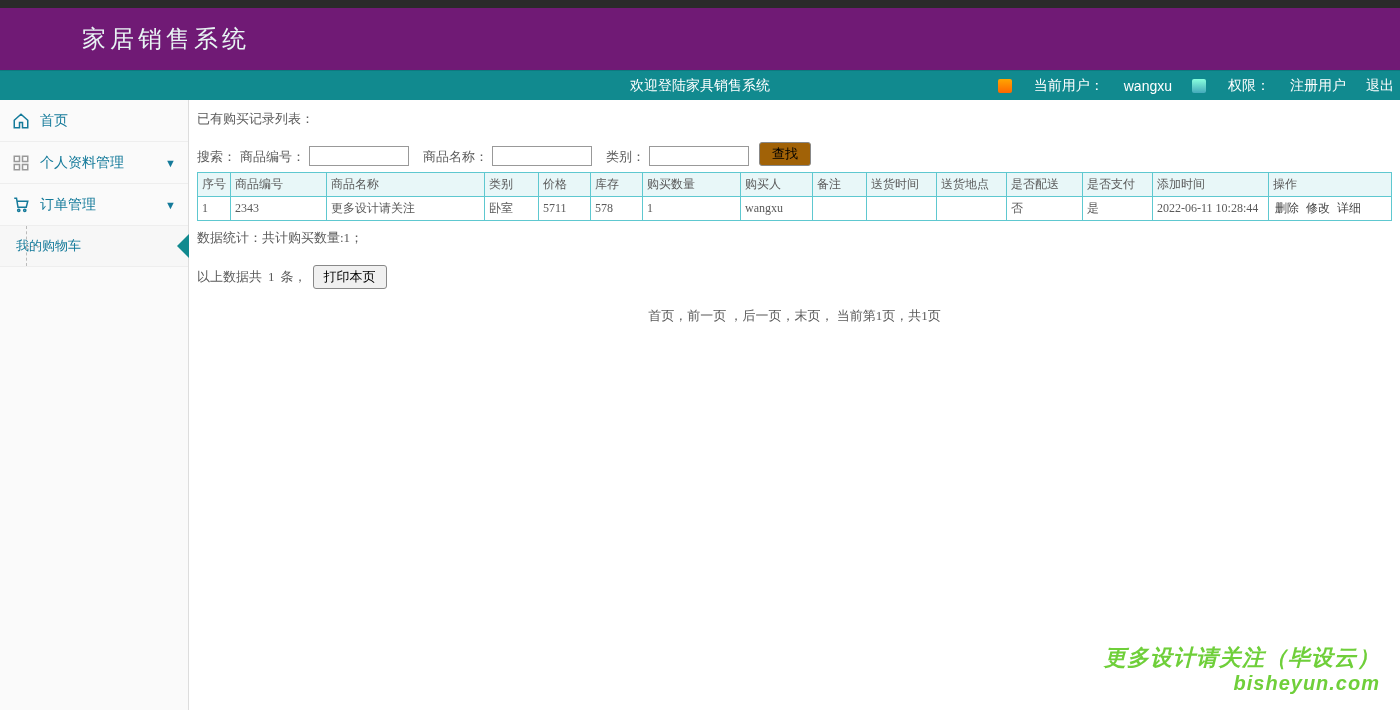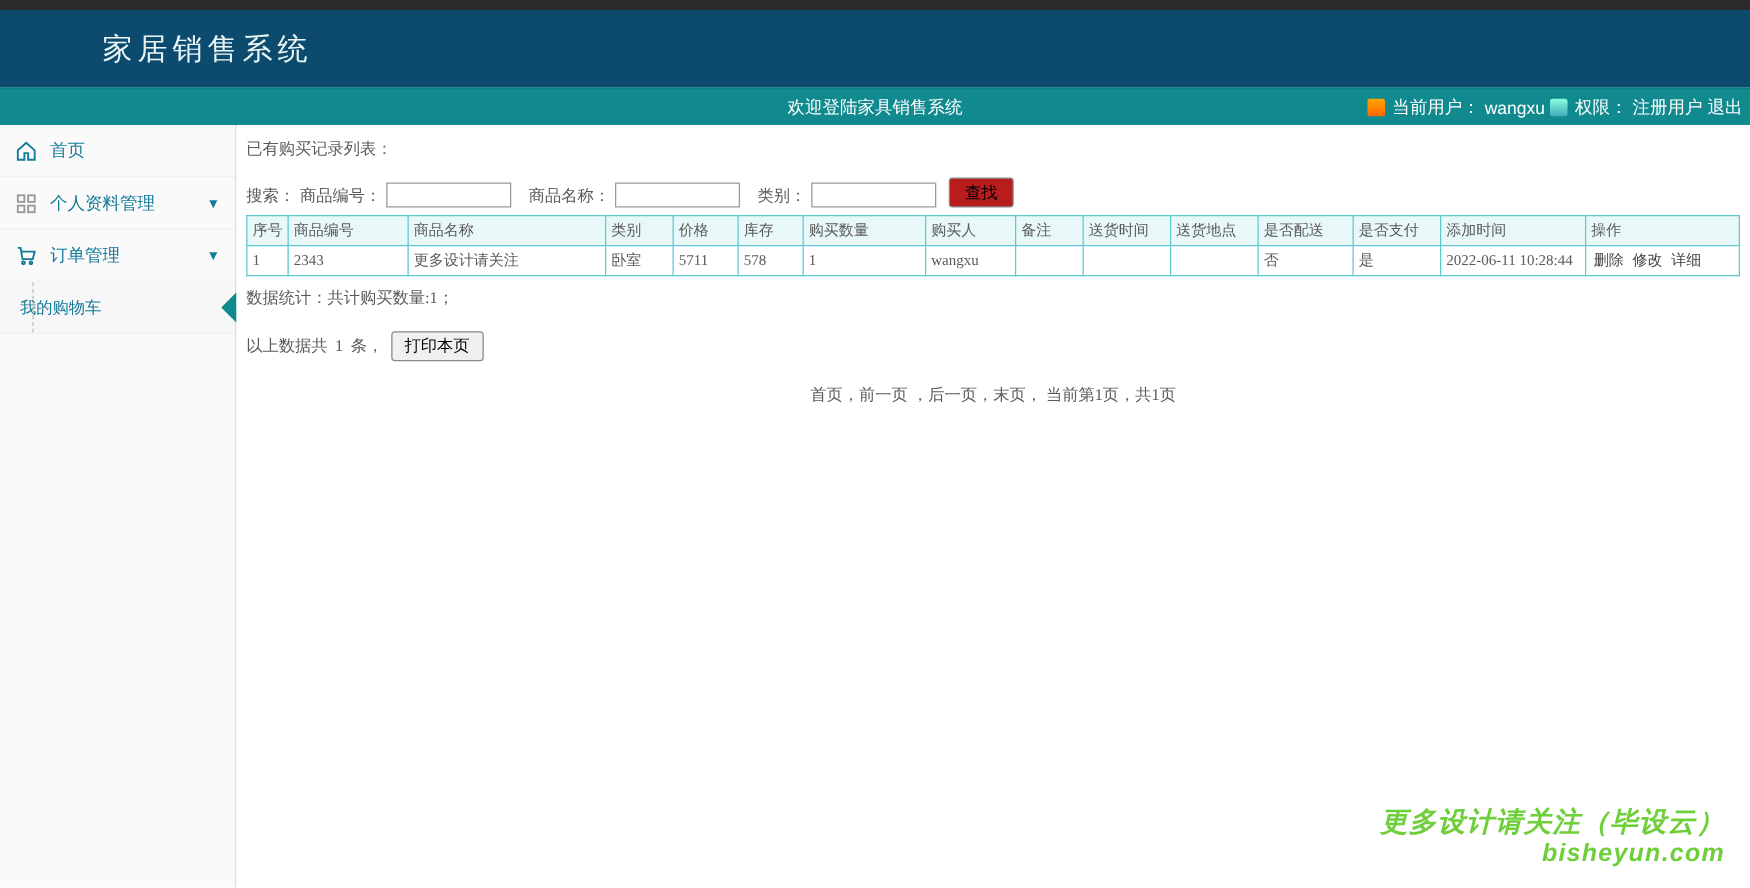--- a/index.html
+++ b/index.html
@@ -1,21 +1,21 @@
 <!DOCTYPE html>
 <html><head>
   <meta charset="utf-8">
   <style>
     * { margin: 0; padding: 0; box-sizing: border-box; }
     body { font-family: "Microsoft YaHei", Arial, sans-serif; font-size: 13px; color: #333; background: #fff; }
     
     .browser-bar { height: 8px; background: #2a2a2a; }
     
     .top-header {
-      background: #0c4a6e;
+      background: #701a75;
       color: #e8f5f4;
       height: 62px;
       display: flex;
       align-items: center;
       padding-left: 82px;
       font-size: 24px;
       letter-spacing: 4px;
       font-weight: 300;
     }
     
@@ -23,21 +23,21 @@
       background: #118a8f;
       color: #fff;
       height: 30px;
       display: flex;
       align-items: center;
       position: relative;
       font-size: 14px;
       border-top: 1px solid #0d7a7f;
     }
     .sub-header .welcome { position: absolute; left: 50%; transform: translateX(-50%); }
-    .sub-header .right-info { position: absolute; right: 6px; display: flex; align-items: center; gap: 4px; }
+    .sub-header .right-info { position: absolute; right: 6px; display: flex; align-items: center; gap: 20px; }
     .sub-header .right-info span { white-space: nowrap; }
     .icon-dot { display: inline-block; width: 14px; height: 14px; border-radius: 2px; margin-right: 2px; vertical-align: middle; }
     .icon-user { background: linear-gradient(#ffa500, #ff6600); }
     .icon-role { background: linear-gradient(#8fd, #4ab); }
     .logout-link { color: #fff; cursor: pointer; }
     
     .main-wrap { display: flex; height: calc(100vh - 100px); }
     
     .sidebar {
       width: 189px;
@@ -133,21 +133,21 @@
     }
     .search-row input[type="text"] {
       height: 20px;
       border: 1px solid #999;
       padding: 0 4px;
       font-size: 12px;
     }
     .search-btn {
       height: 24px;
       padding: 0 12px;
-      background: #b91c1c;
+      background: #a16207;
       border: 1px solid #888;
       border-radius: 3px;
       cursor: pointer;
       font-size: 13px;
       margin-left: 6px;
     }
     
     table.data-table {
       width: 100%;
       border-collapse: collapse;

